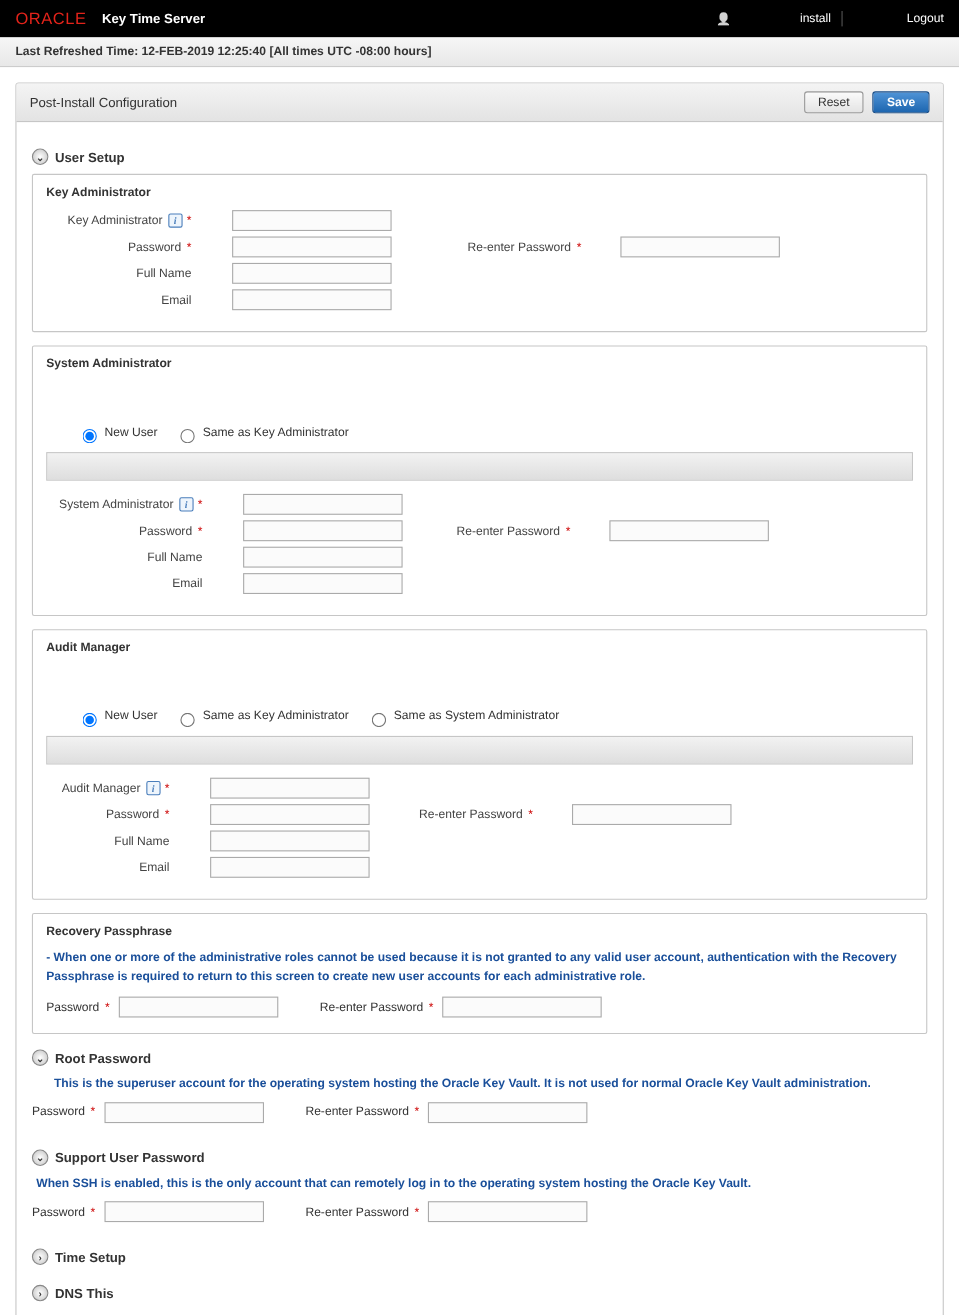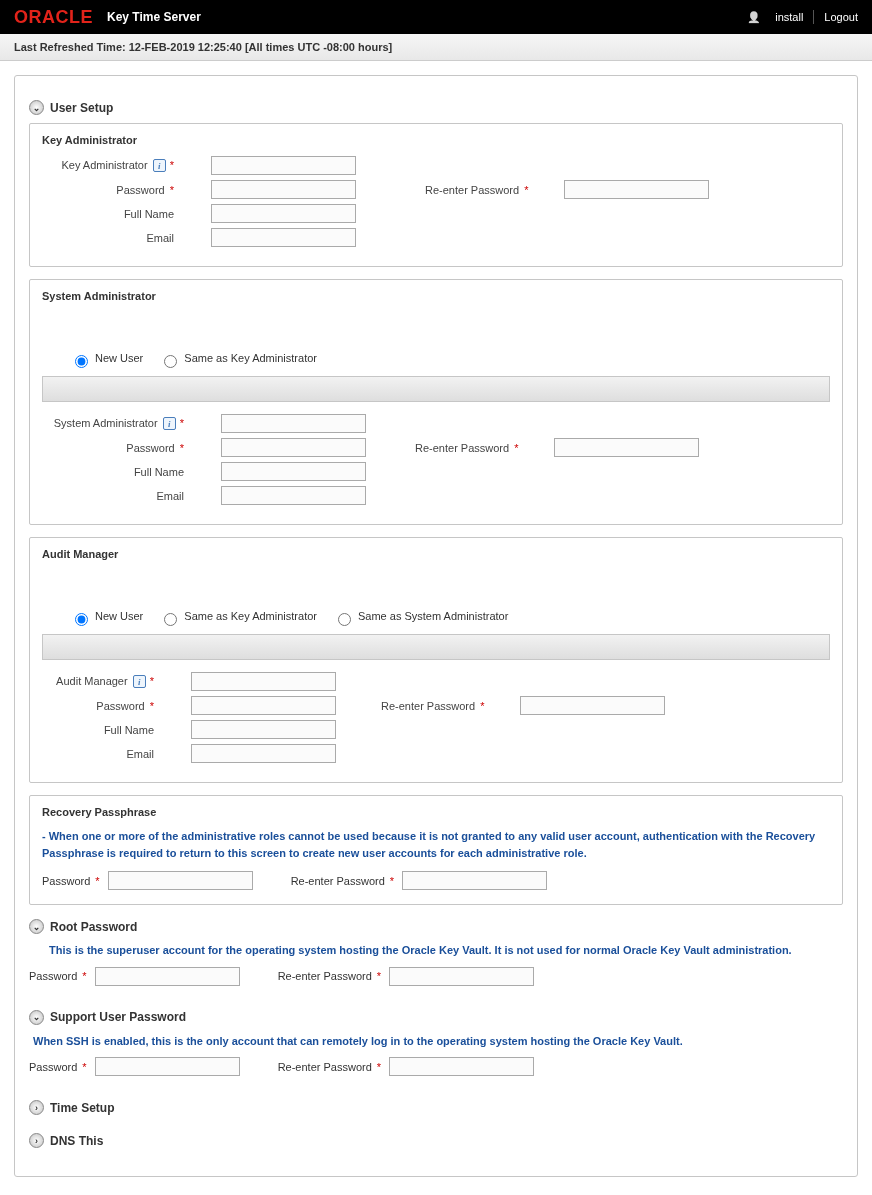--- a/index.html
+++ b/index.html
@@ -13,25 +13,25 @@
   .topbar {
     background: #000;
     color: #fff;
     height: 34px;
     display: flex;
     align-items: center;
     padding: 0 14px;
     justify-content: space-between;
   }
   .topbar-left { display: flex; align-items: center; gap: 14px; }
-  .oracle-logo { color: #e2231a; font-weight: bold; font-size: 18px; letter-spacing: 0.5px; font-family: Arial, sans-serif; }
+  .oracle-logo { color: #e2231a; font-weight: normal; font-size: 15px; letter-spacing: 0.5px; font-family: Arial, sans-serif; }
   .product-name { color: #fff; font-size: 12px; font-weight: bold; }
   .topbar-right { display: flex; align-items: center; gap: 10px; font-size: 11px; }
   .user-ico::before { content: "👤"; font-size: 11px; margin-right: 4px; filter: grayscale(1) brightness(2); }
-  .topbar-right a { color: #fff; text-decoration: none; cursor: pointer; }
+  .topbar-right a { color: #fff; text-decoration: none; cursor: pointer; margin-left: 48px; }
   .topbar-right .divider { width:1px; height:14px; background:#555; }
   .refresh-bar {
     background: linear-gradient(#f6f6f6,#e8e8e8);
     border-bottom: 1px solid #ccc;
     padding: 7px 14px;
     font-size: 11px;
     font-weight: bold;
     color: #333;
   }
   .page-frame {
@@ -140,20 +140,27 @@
     <span class="user-ico"></span>
     <a>install</a>
     <span class="divider"></span>
     <a>Logout</a>
   </div>
 </div>
 
 <div class="refresh-bar">Last Refreshed Time: 12-FEB-2019 12:25:40 [All times UTC -08:00 hours]</div>
 
 <div class="page-frame">
+  <div class="title-bar">
+    <span class="title">Post-Install Configuration</span>
+    <div class="actions">
+      <button class="btn">Reset</button>
+      <button class="btn btn-primary">Save</button>
+    </div>
+  </div>
 
   <div class="body-area">
 
     <div class="sect-head">
       <span class="toggle">⌄</span>
       <span>User Setup</span>
     </div>
 
     <div class="panel">
       <div class="panel-title">Key Administrator</div>

